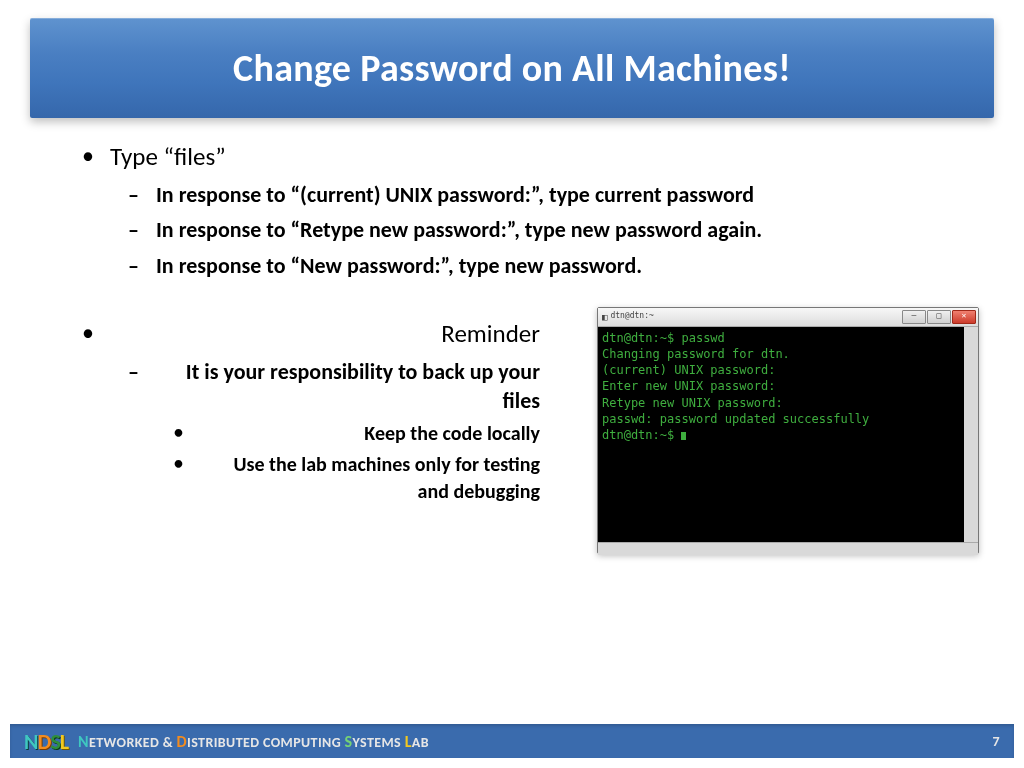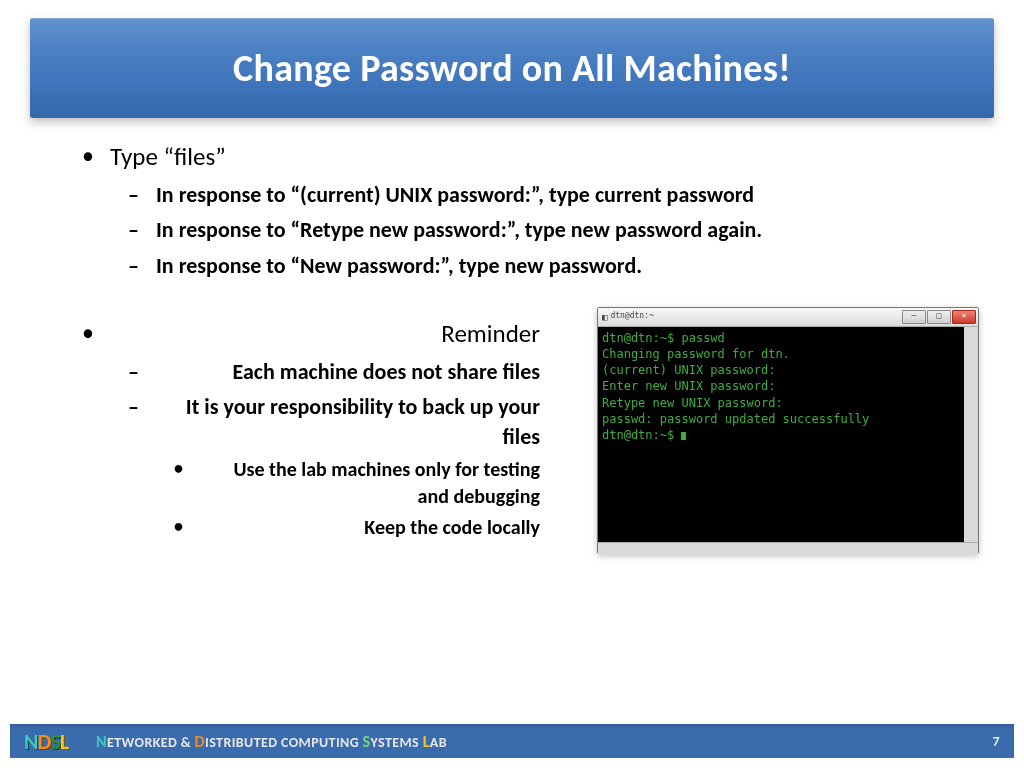--- a/index.html
+++ b/index.html
@@ -218,21 +218,20 @@
     margin-right: 10px;
   }
   .footer .logo span:nth-child(1){ color:#3fc7c0; text-shadow:1px 1px 0 #0a3a36; }
   .footer .logo span:nth-child(2){ color:#f28c1f; text-shadow:1px 1px 0 #7a3d00; }
   .footer .logo span:nth-child(3){ color:#2e8f3c; text-shadow:1px 1px 0 #0e3a14; }
   .footer .logo span:nth-child(4){ color:#f2c81f; text-shadow:1px 1px 0 #6e5600; }
   .footer .lab {
     font-weight: 600;
     font-size: 14px;
     color: #e6e6e6;
-    margin-left: 18px;
   }
   .footer .lab .cap { font-size: 16px; font-weight: 700; }
   .footer .lab .n { color: #3fc7c0; }
   .footer .lab .d { color: #f28c1f; }
   .footer .lab .s { color: #76d276; }
   .footer .lab .l { color: #f2c81f; }
   .footer .pagenum {
     margin-left: auto;
     font-size: 14px;
     font-weight: 600;
@@ -260,25 +259,24 @@
     </ul>
 
     <div class="spacer"></div>
 
     <div class="lower-wrap">
 
       <div class="reminder-col">
         <ul class="level1">
           <li><span>Reminder</span>
             <ul class="level2">
-              <li><span>Each machine does not share files</span></li>
               <li><span>It is your responsibility to back up your files</span>
                 <ul class="level3">
+                  <li><span>Keep the code locally</span></li>
                   <li><span>Use the lab machines only for testing and debugging</span></li>
-                  <li><span>Keep the code locally</span></li>
                 </ul>
               </li>
             </ul>
           </li>
         </ul>
       </div>
 
       <div class="term-window">
         <div class="term-titlebar">
           <div class="title-left">

